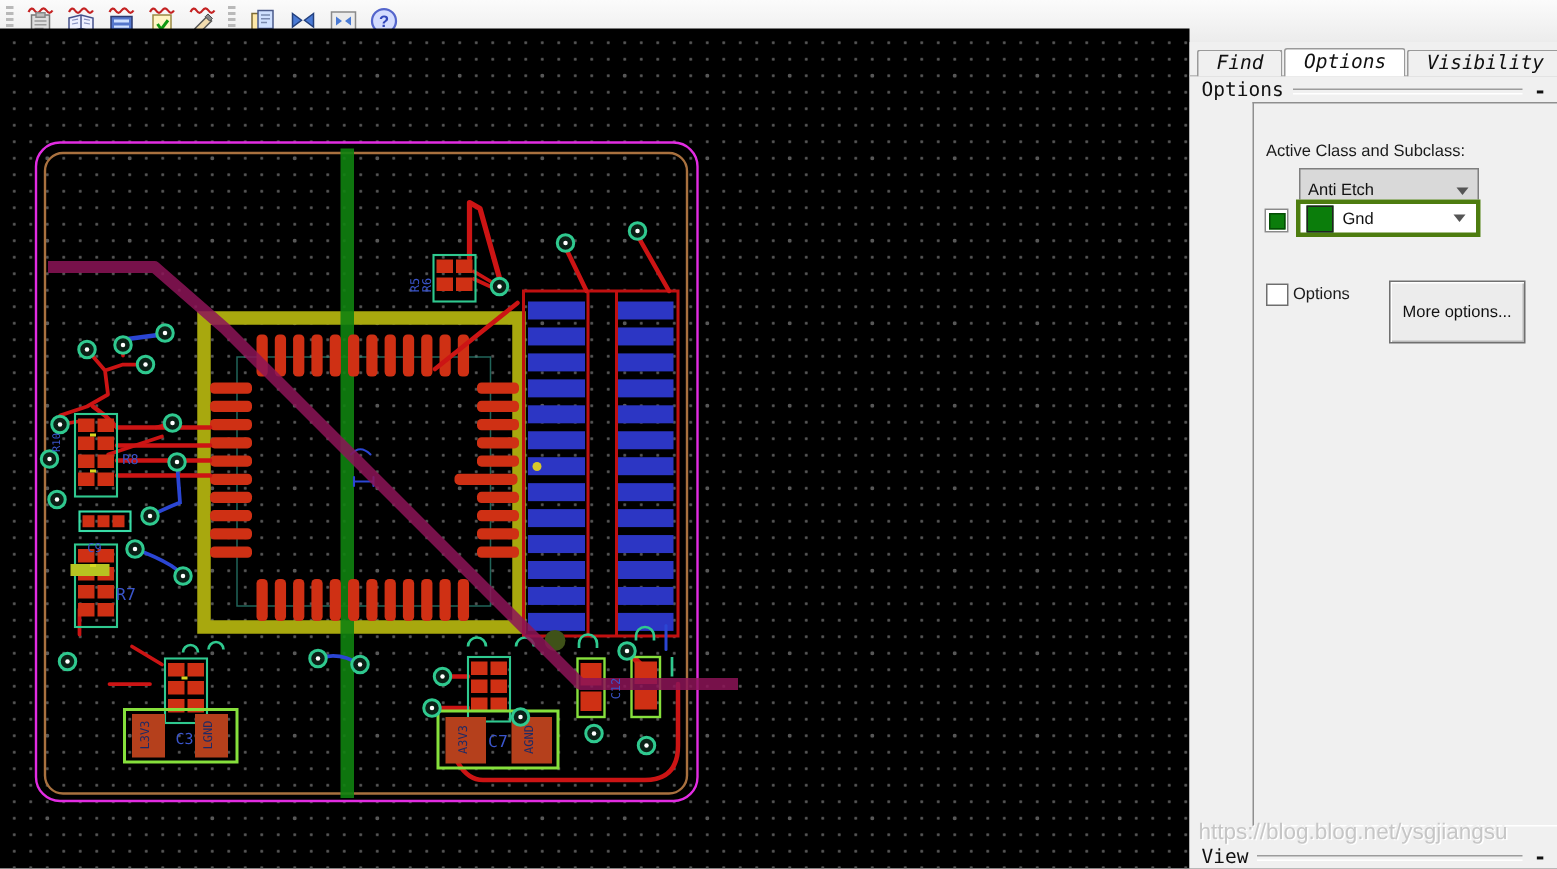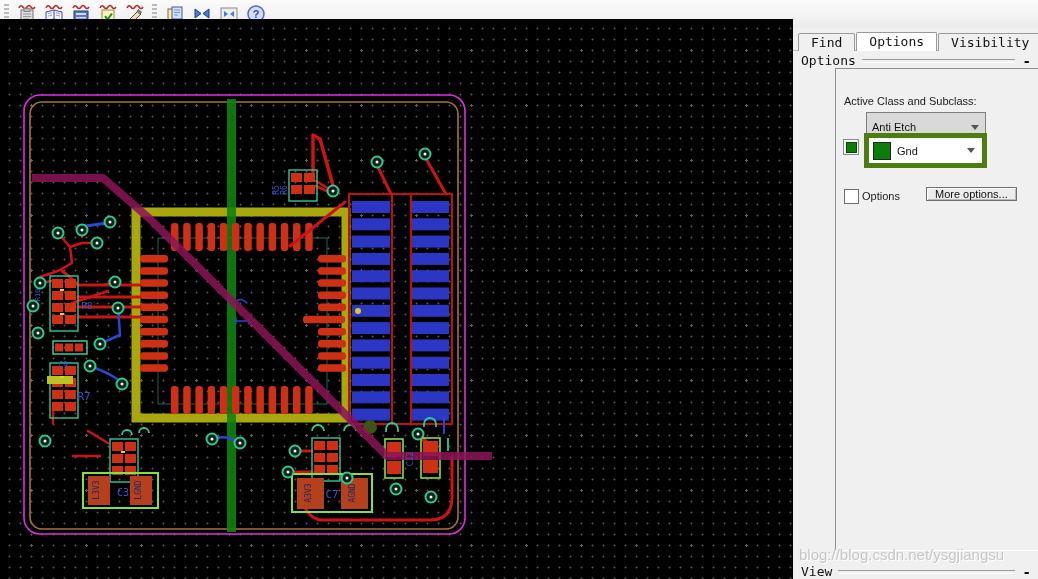--- a/index.html
+++ b/index.html
@@ -18,21 +18,21 @@
   .canvas{position:absolute;left:0;top:19px;width:793px;height:567px;background-color:#000;
     background-image:radial-gradient(circle,#565656 0.8px,transparent 1.2px),
                      radial-gradient(circle,#7a7a7a 1px,transparent 1.4px);
     background-size:11px 11px,55px 55px;background-position:4px 4px,4px 4px;text-align:right;}
   .canvas svg{position:absolute;left:0;top:0;}
   
   .side{position:absolute;left:793px;top:28px;width:245px;height:551px;background:#f0f0f0;}
   .tabs{position:absolute;left:5px;top:5px;height:18px;display:flex;}
   .tab{font-family:"DejaVu Sans Mono",monospace;font-size:13px;color:#111;
     padding:1px 12px 2px 12px;background:#f0f0f0;border:1px solid #9a9a9a;border-bottom:none;
-    border-radius:2px 2px 0 0;margin-right:1px;cursor:default;}
+    border-radius:2px 2px 0 0;margin-right:1px;cursor:default;font-style:italic;}
   .tab.active{background:#fff;position:relative;z-index:2;padding-bottom:4px;margin-top:-1px;}
   .tabline{position:absolute;left:0px;top:22px;width:245px;border-top:1px solid #bdbdbd;}
   .ghead{position:absolute;left:8px;display:flex;align-items:center;width:230px;}
   .ghead .gtitle{font-family:"DejaVu Sans Mono",monospace;font-size:13px;color:#111;
     white-space:nowrap;margin-right:6px;}
   .ghead .groove{flex:1;height:2px;border-top:1px solid #9c9c9c;border-bottom:1px solid #fff;}
   .ghead .minbtn{font-family:"DejaVu Sans Mono",monospace;font-weight:bold;font-size:14px;
     color:#111;margin-left:8px;line-height:10px;cursor:default;}
   .sunken{position:absolute;left:6px;top:40px;width:237px;height:481px;background:#f0f0f0;
     border-top:1px solid #8f8f8f;border-left:1px solid #8f8f8f;
@@ -40,29 +40,29 @@
   .lbl{position:absolute;font-size:11px;color:#1a1a1a;}
   .dd1{position:absolute;left:30px;top:43px;width:120px;height:30px;background:#d9d9d9;
     border:1px solid #7f7f7f;display:flex;align-items:center;font-size:11px;color:#111;
     padding-left:5px;box-sizing:border-box;}
   .dd1 .chv{margin-left:auto;margin-right:6px;}
   .chv{width:0;height:0;border-left:4px solid transparent;border-right:4px solid transparent;
     border-top:5px solid #555;}
   .swatchbox{position:absolute;left:7px;top:70px;width:14px;height:14px;background:#fff;
     border:1px solid #8a8a8a;display:flex;align-items:center;justify-content:center;}
   .swatchbox .sw{width:9px;height:9px;background:#0b7d0b;border:1px solid #044d04;}
-  .dd2{position:absolute;left:28px;top:64px;width:123px;height:35px;background:#fff;
-    border:5px solid #4d7c0f;display:flex;align-items:center;box-sizing:border-box;}
+  .dd2{position:absolute;left:28px;top:64px;width:123px;height:25px;background:#fff;
+    border:3px solid #4d7c0f;display:flex;align-items:center;box-sizing:border-box;}
   .dd2 .sw{width:16px;height:16px;background:#0b7d0b;border:1px solid #222;margin:0 6px 0 4px;}
   .dd2 .val{font-size:11px;color:#111;}
   .dd2 .chv{margin-left:auto;margin-right:7px;}
   .cb{position:absolute;width:13px;height:13px;background:#fff;border:1px solid #6e6e6e;}
   .btn{position:absolute;font-size:11px;color:#111;background:#ececec;
     border:1px solid #707070;box-shadow:inset 1px 1px 0 #fff,inset -1px -1px 0 #b9b9b9;
-    padding:0 8px;cursor:default;}
+    padding:14px 8px;cursor:default;}
   .watermark{position:absolute;left:799px;top:546px;width:239px;font-size:15px;
     color:#c6c6c6;text-shadow:1px 1px 0 #ffffff,-1px -1px 0 #efefef;
     font-family:"Liberation Sans",sans-serif;white-space:nowrap;z-index:5;}
 </style>
 </head>
 <body>
 
 <div class="app">
 
   <div class="toolbar">
@@ -447,14 +447,14 @@
       <button class="btn" style="left:90px;top:118px;">More options...</button>
     </div>
 
     <div class="ghead" style="top:536px;text-align:right;">
       <span class="gtitle">View</span>
       <span class="groove"></span>
       <span class="minbtn">-</span>
     </div>
   </div>
 
-  <div class="watermark">blog://blog.csdn.net/ysgjiangsu</div>
+  <div class="watermark">https://blog.blog.net/ysgjiangsu</div>
 </div>
 
 </body></html>

